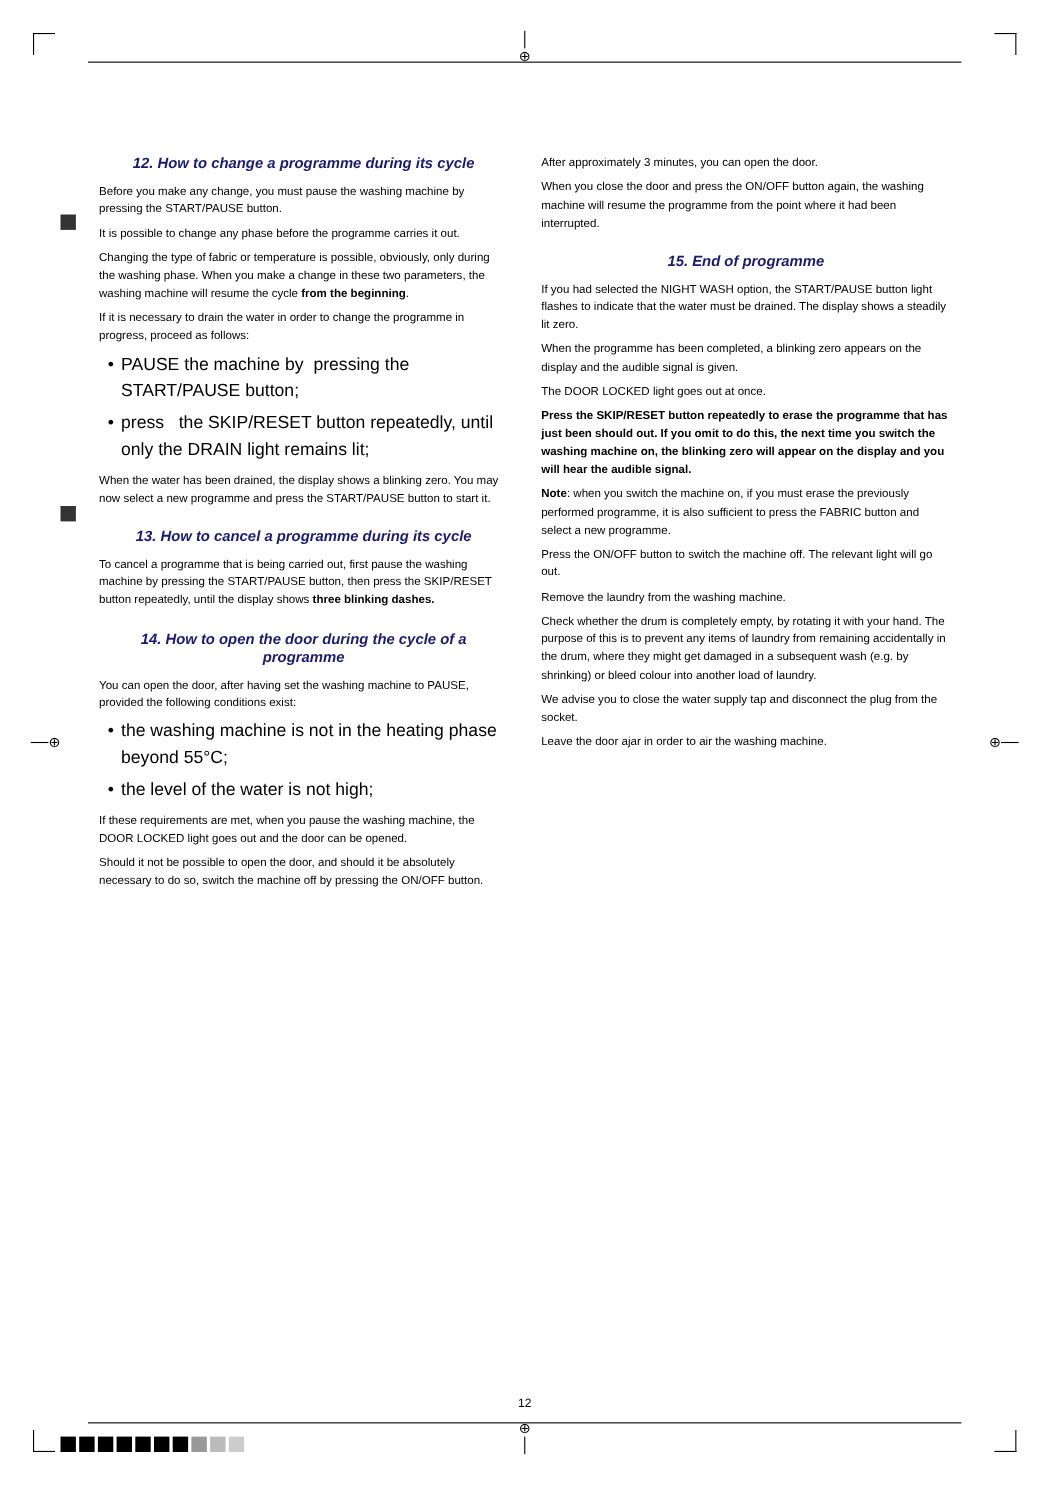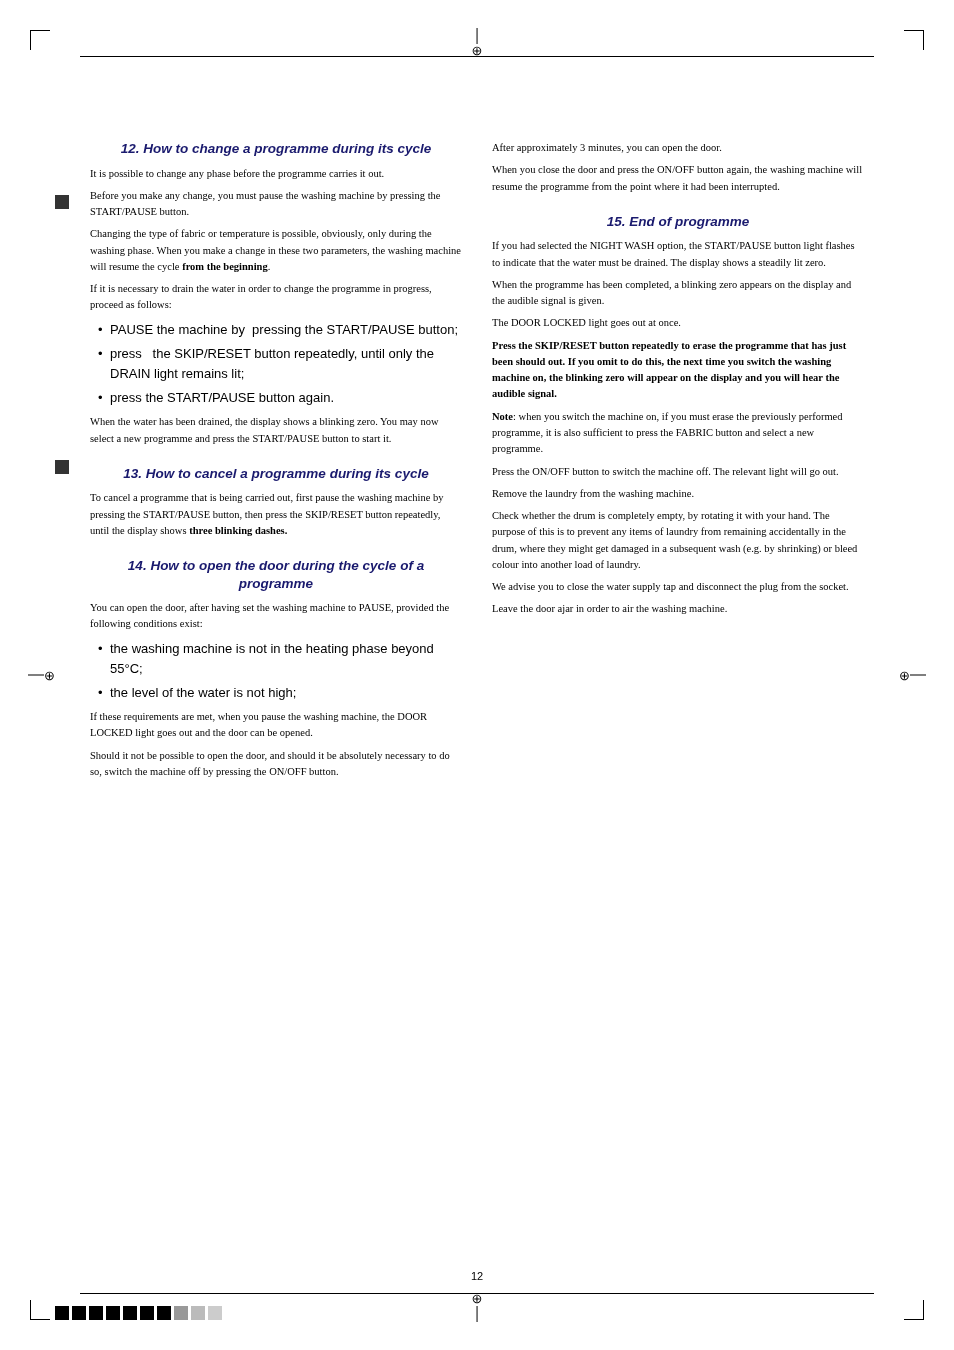--- a/index.html
+++ b/index.html
@@ -103,28 +103,27 @@
 
     .section {
       margin-bottom: 18px;
     }
 
     p {
       font-size: 10.5px;
       line-height: 1.55;
       margin-bottom: 6px;
       color: #000;
-      font-family: Liberation Serif, serif;
     }
 
     .bullet-list {
       margin: 6px 0 6px 8px;
     }
     .bullet-item {
-      font-size: 13px;
+      font-size: 16px;
       line-height: 1.55;
       margin-bottom: 4px;
       padding-left: 12px;
       position: relative;
     }
     .bullet-item::before {
       content: '•';
       position: absolute;
       left: 0;
     }
@@ -185,28 +184,27 @@
 </div>
 
 <div class="page-number">12</div>
 
 <div class="content">
 
   <div class="col-left">
 
     <div class="section">
       <div class="section-title">12. How to change a programme during its cycle</div>
+      <p>Before you make any change, you must pause the washing machine by pressing the START/PAUSE button.</p>
       <p>It is possible to change any phase before the programme carries it out.</p>
-      <p>Before you make any change, you must pause the washing machine by pressing the START/PAUSE button.</p>
       <p>Changing the type of fabric or temperature is possible, obviously, only during the washing phase. When you make a change in these two parameters, the washing machine will resume the cycle <strong>from the beginning</strong>.</p>
       <p>If it is necessary to drain the water in order to change the programme in progress, proceed as follows:</p>
       <div class="bullet-list">
         <div class="bullet-item">PAUSE the machine by &nbsp;pressing the START/PAUSE button;</div>
         <div class="bullet-item">press &nbsp; the SKIP/RESET button repeatedly, until only the DRAIN light remains lit;</div>
-        <div class="bullet-item">press the START/PAUSE button again.</div>
       </div>
       <p>When the water has been drained, the display shows a blinking zero. You may now select a new programme and press the START/PAUSE button to start it.</p>
     </div>
 
     <div class="section">
       <div class="section-title">13. How to cancel a programme during its cycle</div>
       <p>To cancel a programme that is being carried out, first pause the washing machine by pressing the START/PAUSE button, then press the SKIP/RESET button repeatedly, until the display shows <strong>three blinking dashes.</strong></p>
     </div>
 
     <div class="section">

